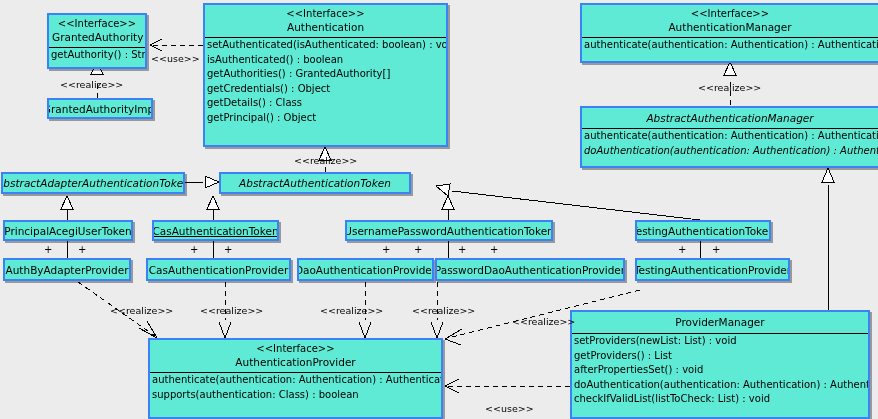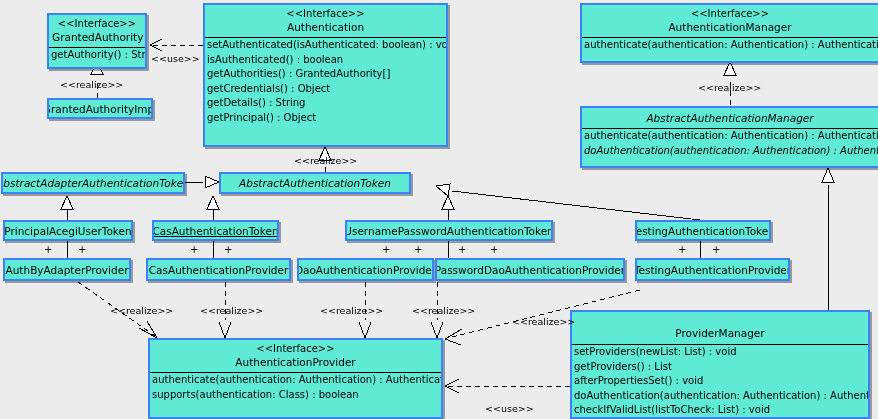--- a/index.html
+++ b/index.html
@@ -174,21 +174,21 @@
     <div class="hdr">
       <span class="stereo">&lt;&lt;Interface&gt;&gt;</span>
       <span class="cname">Authentication</span>
     </div>
     <div class="divider"></div>
     <div class="ops">
       <span class="op">setAuthenticated(isAuthenticated: boolean) : void</span>
       <span class="op">isAuthenticated() : boolean</span>
       <span class="op">getAuthorities() : GrantedAuthority[]</span>
       <span class="op">getCredentials() : Object</span>
-      <span class="op">getDetails() : String</span>
+      <span class="op">getDetails() : Class</span>
       <span class="op">getPrincipal() : Object</span>
     </div>
   </div>
 
   <div class="uml-box" style="left:580px; top:3px; width:300px; height:60px;">
     <div class="hdr">
       <span class="stereo">&lt;&lt;Interface&gt;&gt;</span>
       <span class="cname">AuthenticationManager</span>
     </div>
     <div class="divider"></div>
@@ -280,21 +280,21 @@
       <span class="cname">AuthenticationProvider</span>
     </div>
     <div class="divider"></div>
     <div class="ops">
       <span class="op">authenticate(authentication: Authentication) : Authentication</span>
       <span class="op">supports(authentication: Class) : boolean</span>
     </div>
   </div>
 
   <div class="uml-box" style="left:570px; top:310px; width:300px; height:109px;">
-    <div class="hdr" style="padding-top:14px; padding-bottom:4px;">
+    <div class="hdr" style="padding-top:3px; padding-bottom:4px;">
       <span class="cname">ProviderManager</span>
     </div>
     <div class="divider"></div>
     <div class="ops">
       <span class="op">setProviders(newList: List) : void</span>
       <span class="op">getProviders() : List</span>
       <span class="op">afterPropertiesSet() : void</span>
       <span class="op">doAuthentication(authentication: Authentication) : Authentication</span>
       <span class="op">checkIfValidList(listToCheck: List) : void</span>
     </div>

